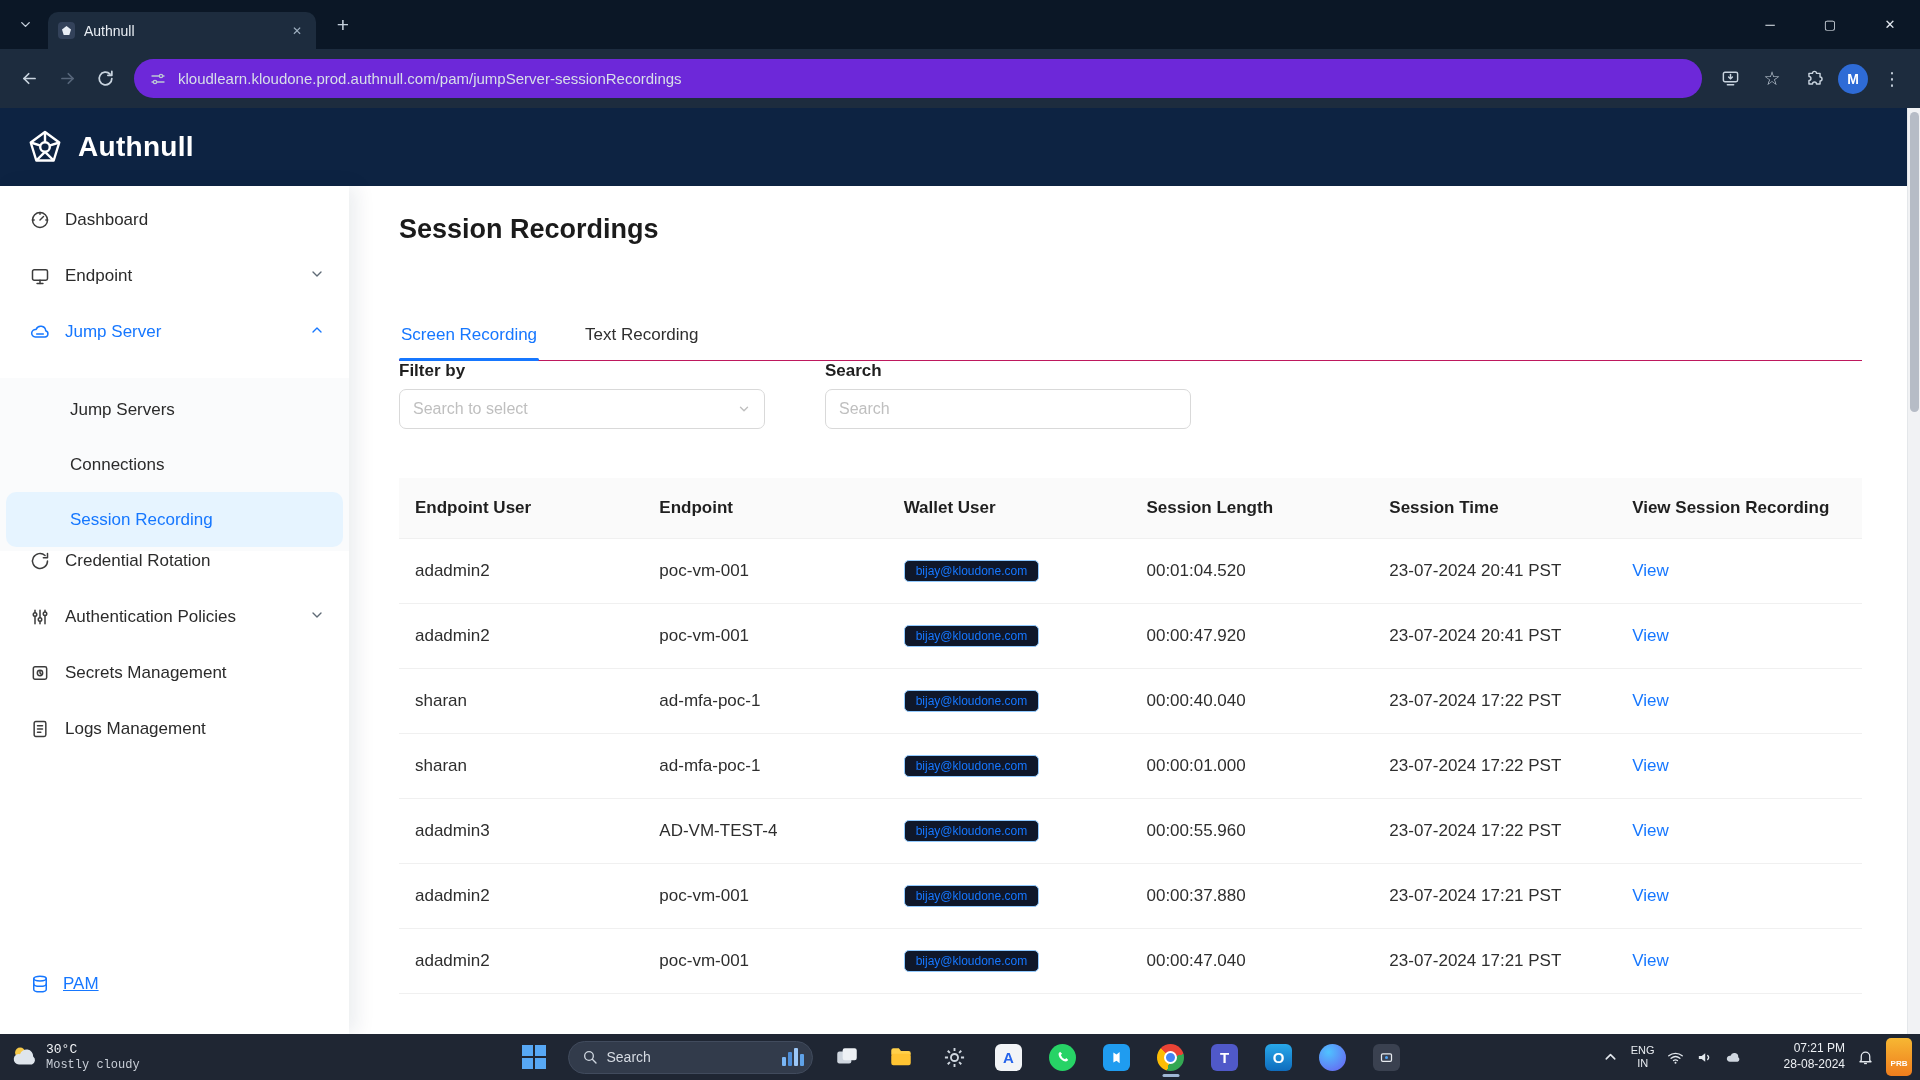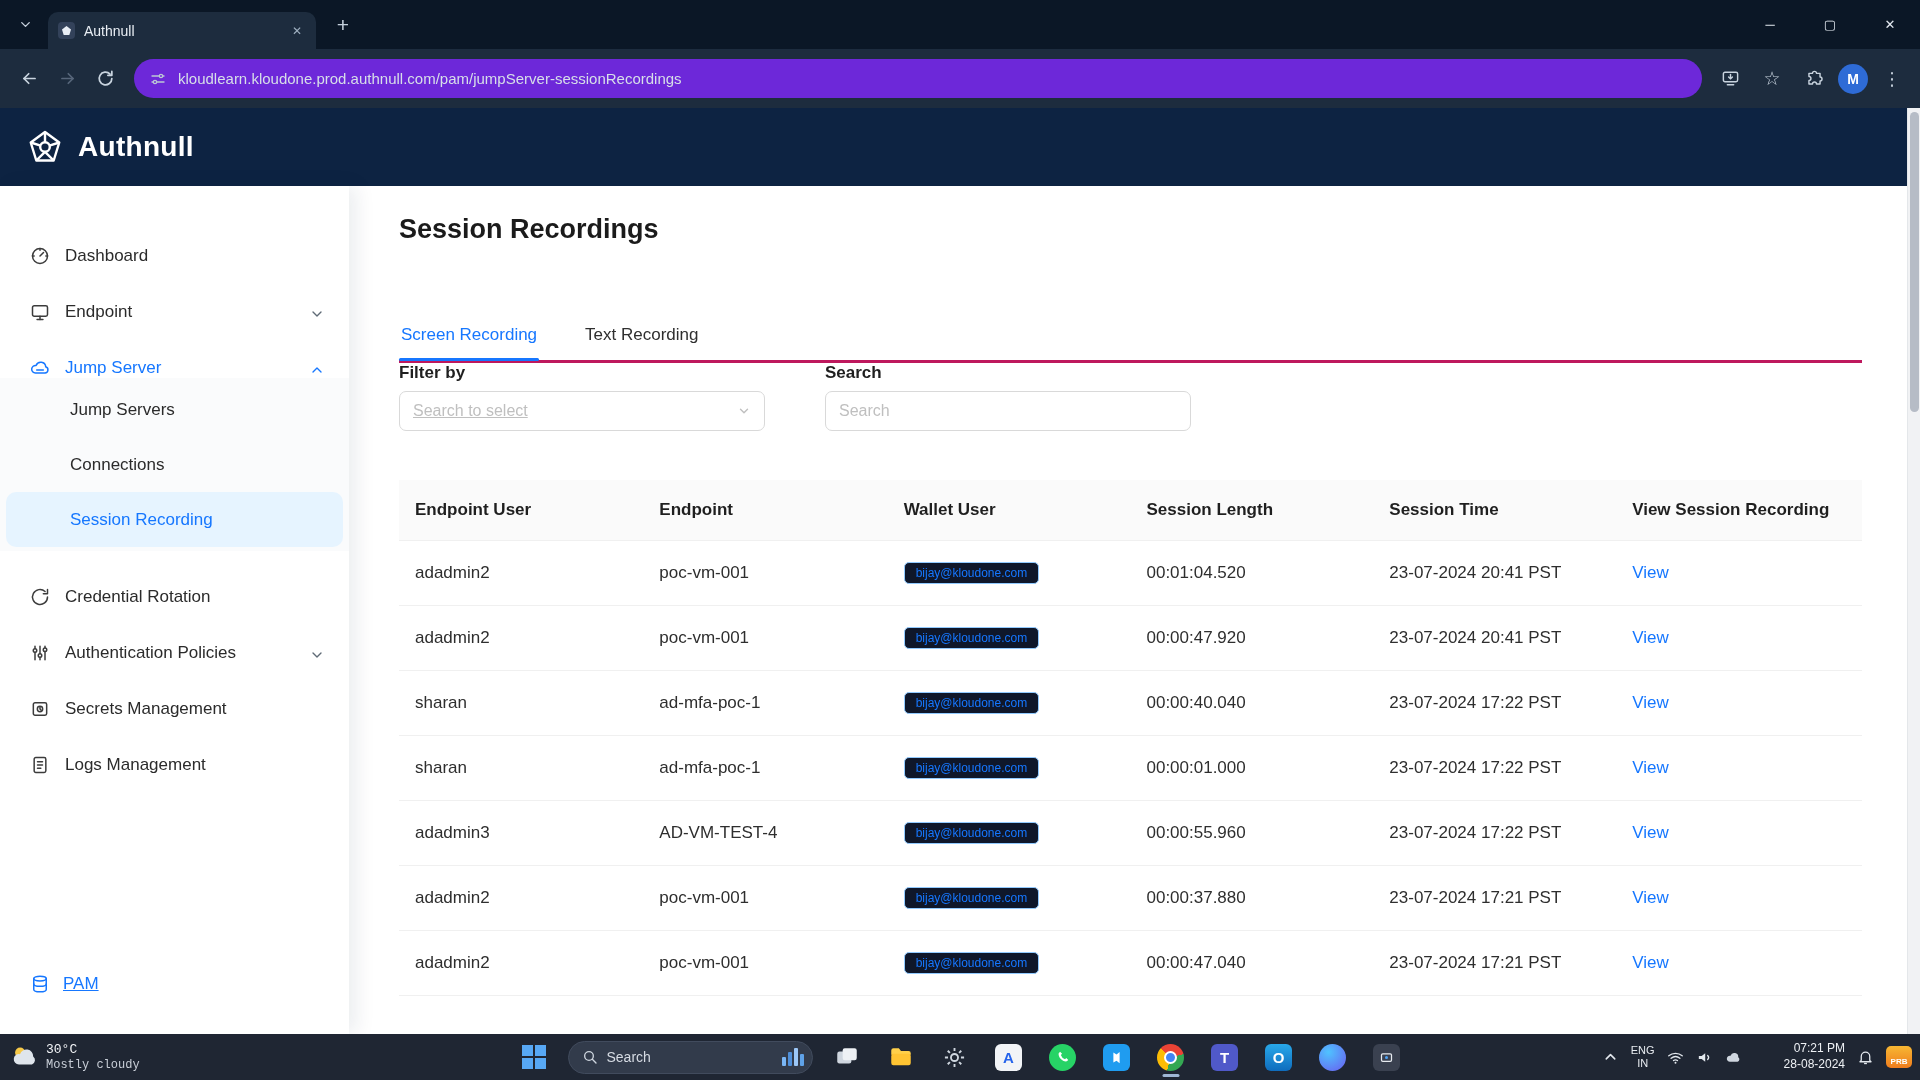--- a/index.html
+++ b/index.html
@@ -34,42 +34,42 @@
 
   
   .app-header { height:78px; flex:0 0 78px; background:#0d2342; display:flex; align-items:center; gap:15px; padding:0 27px; }
   .app-logo { width:36px; height:36px; color:#fff; display:flex; }
   .app-logo svg { width:36px; height:36px; }
   .brand-name { color:#fff; font-size:28px; font-weight:700; letter-spacing:.3px; }
 
   
   .workspace { flex:1; display:flex; background:#fff; min-height:0; }
   .sidebar { width:349px; flex:0 0 349px; background:#fff; box-shadow:8px 0 18px rgba(15,34,58,.08); padding-top:24px; position:relative; z-index:2; }
-  .menu-item { height:56px; display:flex; align-items:flex-end; gap:15px; padding:0 24px 0 30px; font-size:17px; color:#2b2b2b; cursor:pointer; }
+  .menu-item { height:56px; display:flex; align-items:flex-start; gap:15px; padding:0 24px 0 30px; font-size:17px; color:#2b2b2b; cursor:pointer; }
   .mi-icon { width:20px; height:20px; display:flex; color:#3c3c3c; flex:0 0 auto; }
   .mi-icon svg { width:20px; height:20px; }
   .chev { margin-left:auto; display:flex; color:#5f6a76; }
   .chev svg { width:16px; height:16px; }
   .menu-item.active, .menu-item.active .mi-icon, .menu-item.active .chev { color:#1677ff; }
   .submenu { background:#fafbfc; padding:4px 0; }
   .sub-item { height:55px; display:flex; align-items:center; padding-left:64px; font-size:17px; color:#2b2b2b; margin:0 6px; border-radius:10px; cursor:pointer; }
   .sub-item.selected { background:#e6f4ff; color:#1677ff; }
   .sidebar-footer { position:absolute; bottom:40px; left:30px; display:flex; align-items:center; gap:13px; color:#1677ff; font-size:17px; cursor:pointer;text-decoration:underline; }
   .sidebar-footer .mi-icon { color:#1677ff; }
 
   .content { flex:1; padding:28px 58px 0 50px; min-width:0; overflow:hidden; }
   .page-title { font-size:27px; font-weight:700; color:#1b1b1b; }
-  .tabs { display:flex; gap:44px; margin-top:70px; border-bottom:3px solid #be185d; }
+  .tabs { display:flex; gap:44px; margin-top:70px; border-bottom:1px solid #be185d; }
   .tab-item { padding:10px 2px 15px; font-size:17px; color:#2f2f2f; position:relative; cursor:pointer; }
   .tab-item.active { color:#1677ff; }
   .tab-item.active::after { content:""; position:absolute; left:0; right:0; bottom:-1px; height:3px; background:#1677ff; border-radius:2px; }
 
   .filters { display:flex; gap:60px; }
   .field-label { font-size:17px; font-weight:700; color:#1f1f1f; display:block; margin-bottom:8px; }
-  .select-box { width:366px; height:40px; border:1px solid #d9d9d9; border-radius:7px; display:flex; align-items:center; justify-content:space-between; padding:16px 13px; font-size:16px; color:#bfbfbf; background:#fff; cursor:pointer;text-decoration:underline; }
+  .select-box { width:366px; height:40px; border:1px solid #d9d9d9; border-radius:7px; display:flex; align-items:center; justify-content:space-between; padding:16px 13px; font-size:16px; color:#bfbfbf; background:#fff; cursor:pointer; }
   .select-box svg { width:14px; height:14px; color:#bfbfbf; }
   .text-input { width:366px; height:40px; border:1px solid #d9d9d9; border-radius:7px; padding:0 13px; font-size:16px; color:#333; background:#fff; outline:none; font-family:"Liberation Sans",sans-serif; }
   .text-input::placeholder { color:#bfbfbf; }
 
   .session-table { width:100%; border-collapse:collapse; margin-top:49px; table-layout:fixed; }
   .session-table th { background:#fafafa; text-align:left; font-size:17px; font-weight:700; color:#1f1f1f; padding:20px 16px; border-bottom:1px solid #f0f0f0; }
   .session-table td { font-size:17px; color:#2e2e2e; padding:21px 16px; border-bottom:1px solid #f0f0f0; white-space:nowrap; }
   .wallet-tag { display:inline-block; background:#0f172a; border:1px solid #91caff; color:#1677ff; border-radius:5px; padding:3px 11px; font-size:12px; }
   .view-link { color:#1677ff; cursor:pointer; text-decoration:none; }
 
@@ -92,21 +92,21 @@
   .search-graphic { margin-left:auto; display:flex; align-items:flex-end; gap:2px; height:18px; }
   .search-graphic i { display:block; width:4px; border-radius:1px; }
   .sq-icon { width:27px; height:27px; border-radius:6px; display:flex; align-items:center; justify-content:center; font-weight:700; }
   .chrome-ball { width:27px; height:27px; border-radius:50%; background:conic-gradient(from -45deg,#ea4335 0 120deg,#34a853 120deg 240deg,#fbbc05 240deg 360deg); position:relative; }
   .chrome-ball::after { content:""; position:absolute; inset:7px; background:#4285f4; border:2.5px solid #fff; border-radius:50%; }
   .tb-tray { position:absolute; right:8px; display:flex; align-items:center; gap:12px; }
   .tray-btn { display:flex; align-items:center; justify-content:center; color:#e3e8ee; cursor:pointer; }
   .tray-btn svg { width:17px; height:17px; }
   .lang-block { text-align:center; font-size:11px; line-height:1.2; color:#e7ebf0; }
   .clock-block { text-align:right; font-size:12px; line-height:1.3; color:#eef1f5;margin-left:30px; }
-  .badge-prb { width:26px; height:22px; border-radius:5px; background:linear-gradient(180deg,#f7b733,#ef7d1d); color:#fff; font-size:8px; font-weight:700; display:flex; align-items:flex-end; justify-content:center; padding-bottom:2px; }
+  .badge-prb { width:26px; height:38px; border-radius:5px; background:linear-gradient(180deg,#f7b733,#ef7d1d); color:#fff; font-size:8px; font-weight:700; display:flex; align-items:flex-end; justify-content:center; padding-bottom:8px; }
 </style>
 </head>
 <body>
 
 <div class="screen">
 
   <div class="titlebar">
     <div class="tab-search-btn">
       <svg viewBox="0 0 24 24" width="15" height="15" fill="none" stroke="currentColor" stroke-width="2.2" stroke-linecap="round" stroke-linejoin="round">
           <polyline points="6 9 12 15 18 9"></polyline>

